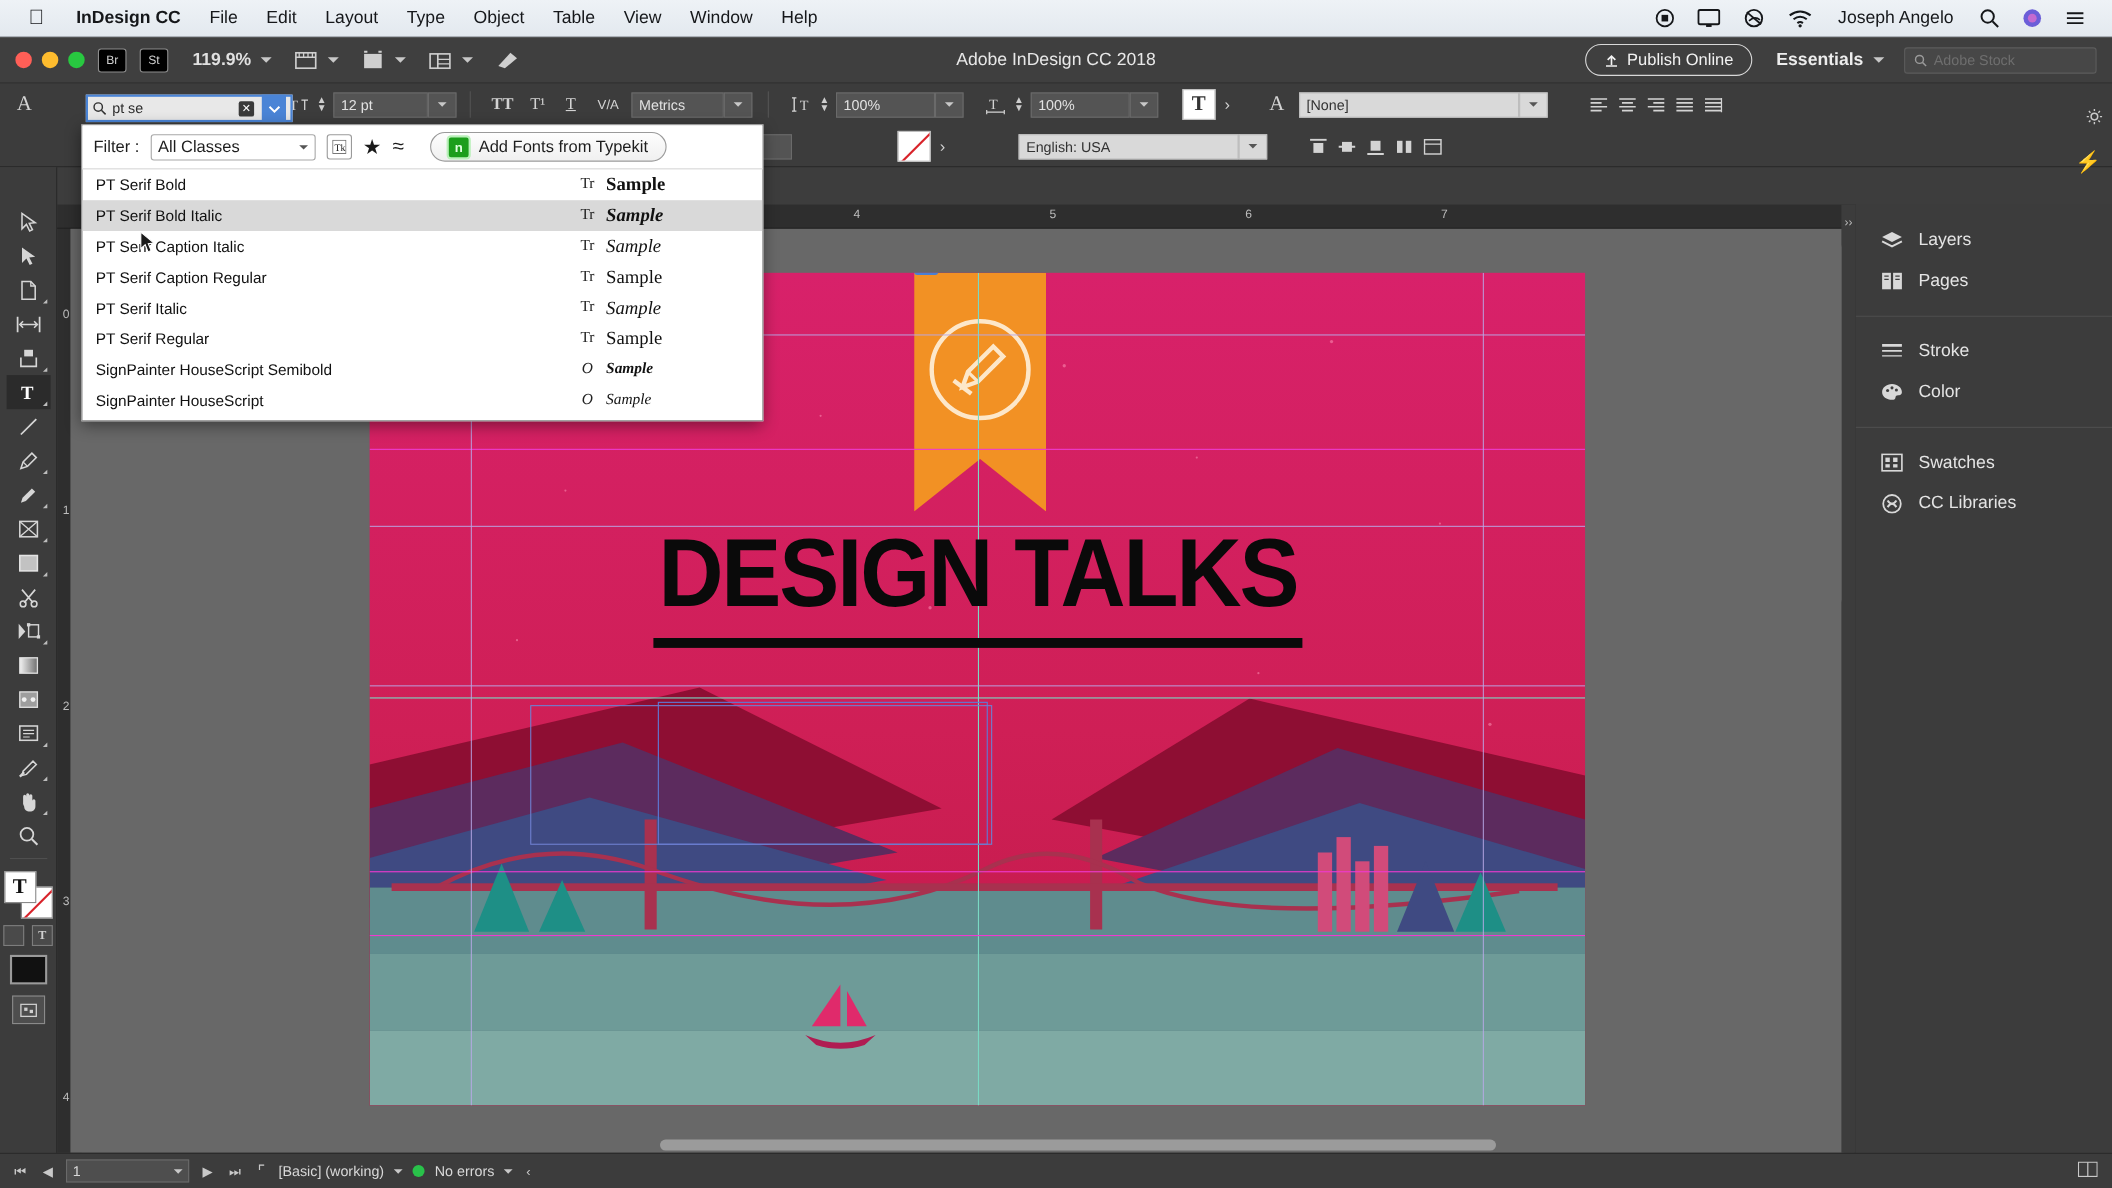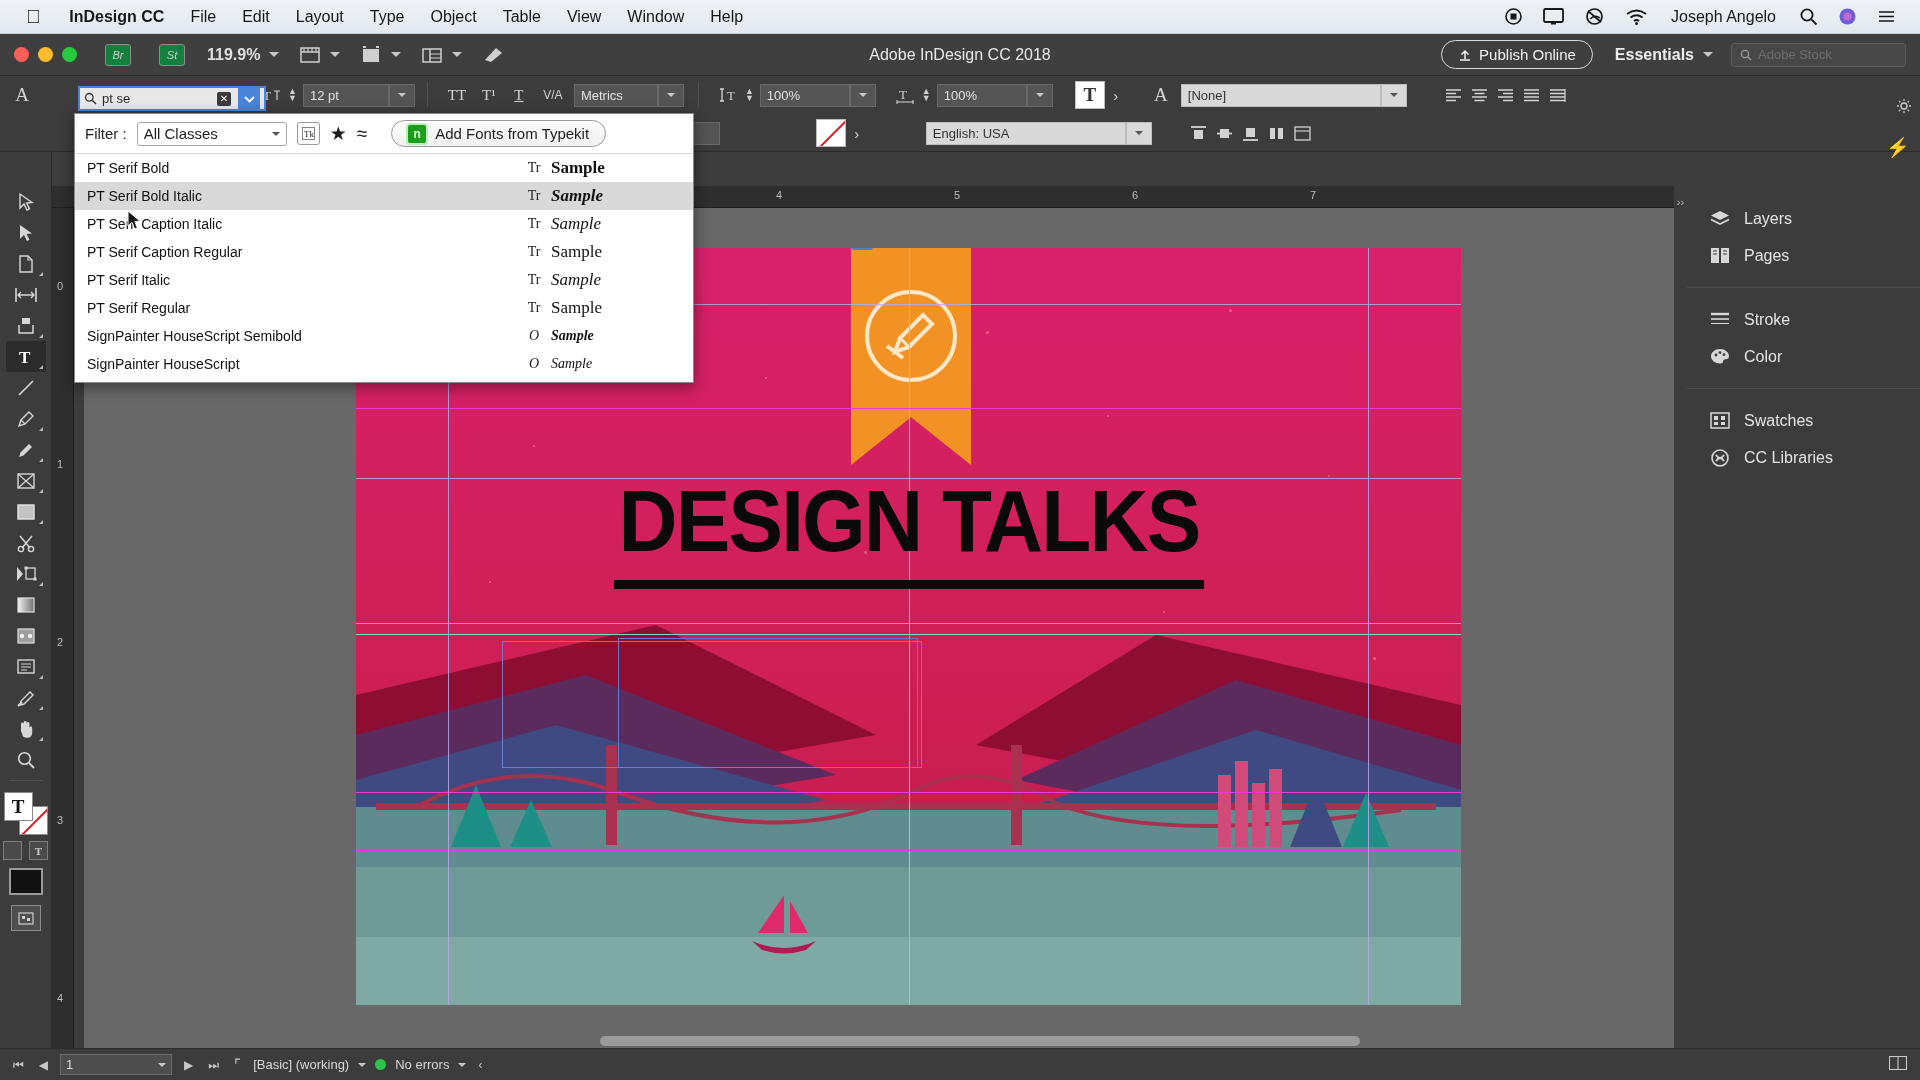--- a/index.html
+++ b/index.html
@@ -32,21 +32,21 @@
     position: absolute; left: 0; top: 34px; width: 1920px; height: 42px;
     background: #3f3f3f; border-bottom: 1px solid #2b2b2b;
     display: flex; align-items: center;
   }
   .traffic { display: flex; gap: 9px; padding-left: 14px; }
   .dot { width: 15px; height: 15px; border-radius: 50%; }
   .dot.r { background: #ff5f57; } .dot.y { background: #febc2e; } .dot.g { background: #28c840; }
   .sq-btn {
     width: 26px; height: 22px; border: 1px solid #8d8d8d; border-radius: 3px;
     color: #cfcfcf; font-size: 11px; display: flex; align-items: center;
-    justify-content: center; margin-left: 28px; background: #15803d; font-style: italic;
+    justify-content: center; margin-left: 12px; background: #000000;
   }
   .zoomval { color: #e0e0e0; font-size: 16px; margin-left: 22px; font-weight: bold; }
   .caret { width: 0; height: 0; border-left: 5px solid transparent; border-right: 5px solid transparent;
            border-top: 5px solid #c8c8c8; margin-left: 9px; }
   .tb-icon { margin-left: 20px; display: flex; align-items: center; color: #cfcfcf; }
   .doc-title {
     position: absolute; left: 0; right: 0; text-align: center;
     color: #e8e8e8; font-size: 16px; pointer-events: none;
   }
   .titlebar .right { margin-left: auto; display: flex; align-items: center; padding-right: 14px; }
@@ -114,21 +114,21 @@
     background: #2e2e2e; border-bottom: 1px solid #1f1f1f; overflow: hidden;
   }
   .ruler-v {
     position: absolute; left: 52px; top: 208px; width: 22px; height: 840px;
     background: #2e2e2e; border-right: 1px solid #1f1f1f; overflow: hidden;
   }
   .rtick { position: absolute; color: #bdbdbd; font-size: 11px; }
 
   
   .canvas {
-    position: absolute; left: 84px; top: 208px; width: 1612px; height: 840px;
+    position: absolute; left: 64px; top: 208px; width: 1612px; height: 840px;
     background: #686868; overflow: hidden;
   }
   .page {
     position: absolute; left: 272px; top: 40px; width: 1105px; height: 757px;
     background: #d23; overflow: hidden;
     background: linear-gradient(#d8216a, #cf1f56 55%, #c01a48);
   }
   .stars { position: absolute; inset: 0; opacity: .5; }
   .star { position: absolute; background: #f9b; border-radius: 50%; }
 
@@ -402,21 +402,21 @@
             <text x="2" y="13" font-size="13" font-family="Liberation Serif, serif" fill="#d3d3d3">T</text>
             <path d="M13 4h6M16 4v9" stroke="#d3d3d3" stroke-width="1.2"></path>
           </svg>
       </span>
       <span class="stepper">▲<br>▼</span>
       <span class="fld" style="width:86px;margin-left:6px">12 pt</span>
       <span class="fld" style="width:26px;justify-content:center">
           <i class="dd-arrow"></i>
         </span>
       <span class="sep" style="margin:0 12px"></span>
-      <span class="cb-glyph" style="width:34px;font-weight:normal;font-family:'Liberation Serif',serif">TT</span>
+      <span class="cb-glyph" style="width:34px;font-weight:bold;font-family:'Liberation Serif',serif">TT</span>
       <span class="cb-glyph" style="width:30px;font-family:'Liberation Serif',serif">T¹</span>
       <span class="cb-glyph" style="width:30px;font-family:'Liberation Serif',serif;text-decoration:underline">T</span>
       <span class="cb-glyph" style="width:38px;font-size:12px">V/A</span>
       <span class="fld" style="width:84px;margin-left:2px">Metrics</span>
       <span class="fld" style="width:26px;justify-content:center">
           <i class="dd-arrow"></i>
         </span>
       <span class="sep" style="margin:0 14px"></span>
       <span class="cb-glyph" style="width:32px">
         <svg width="20" height="18" viewBox="0 0 20 18">

